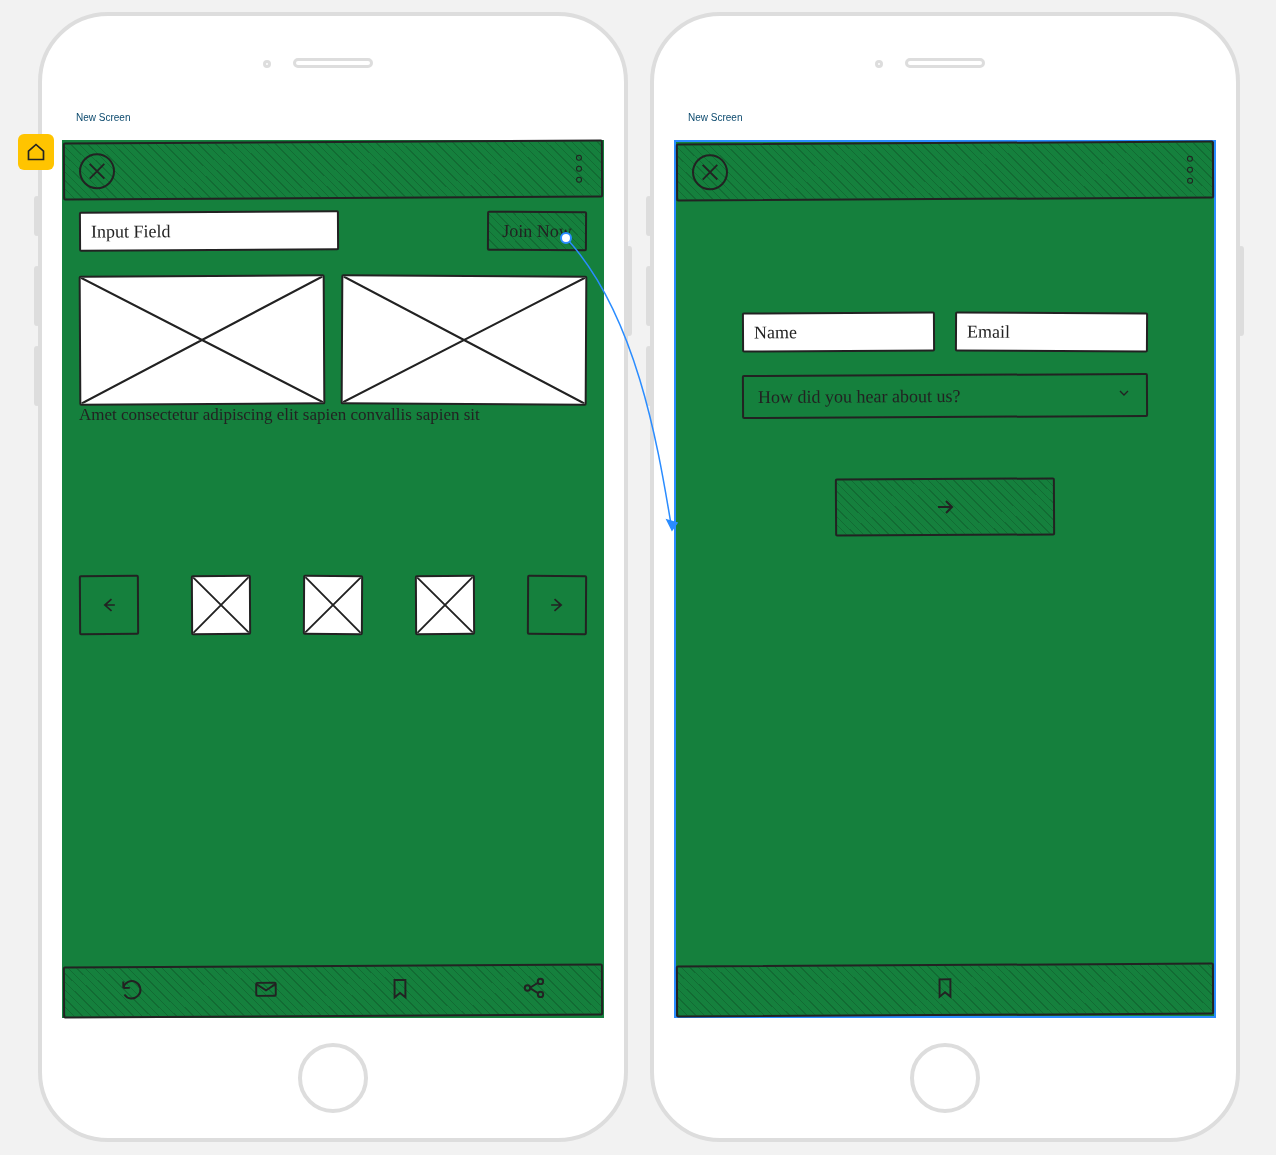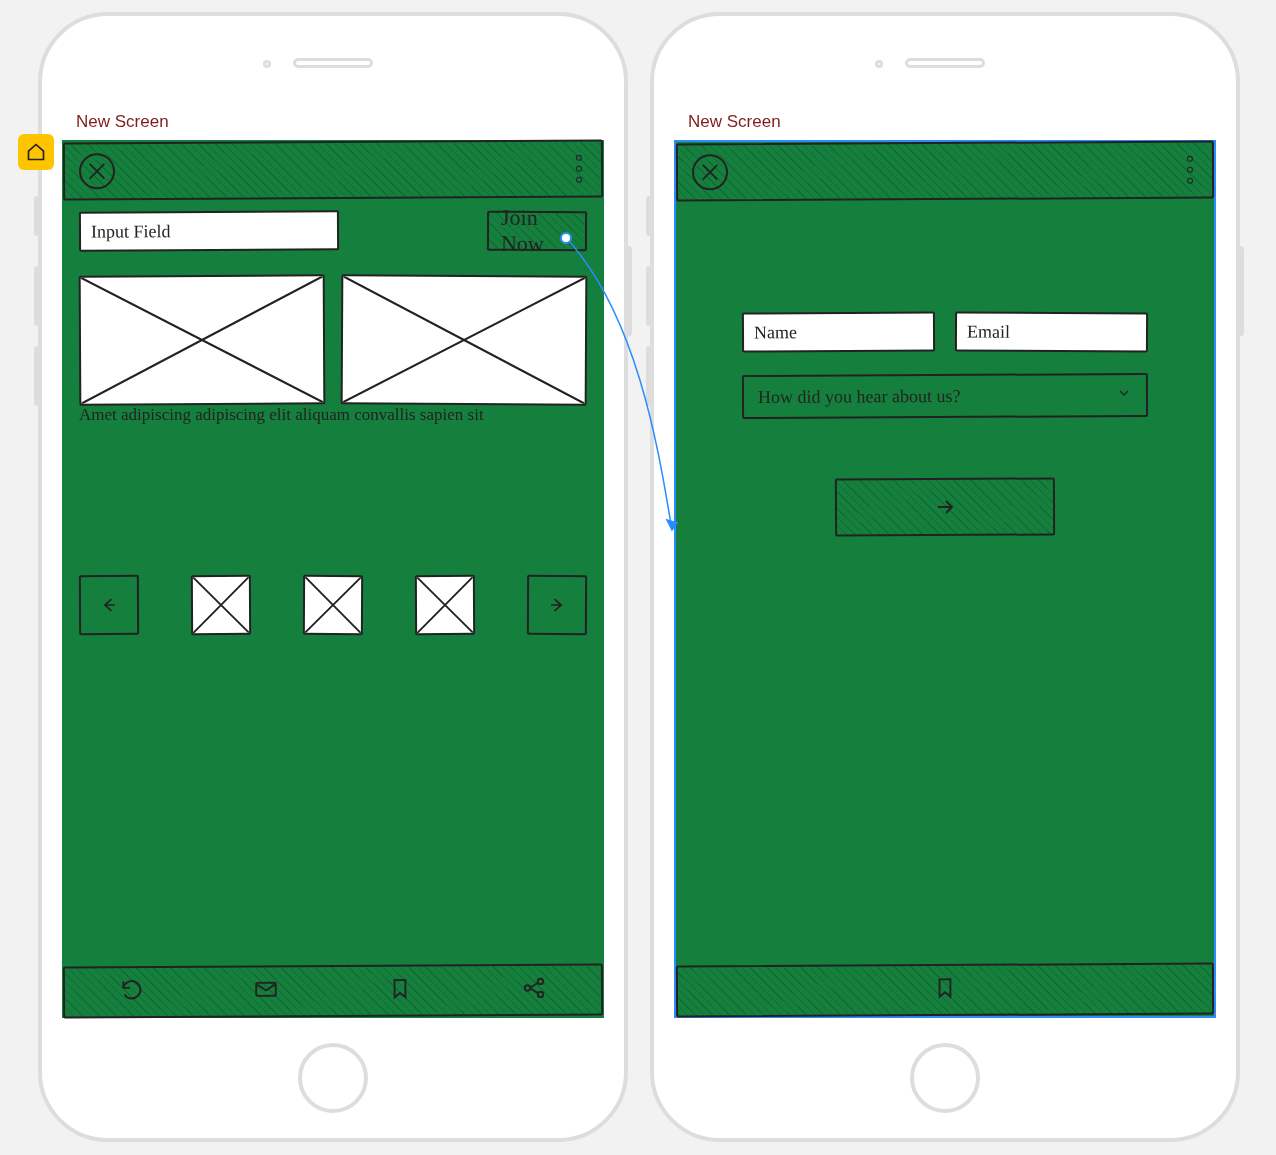--- a/index.html
+++ b/index.html
@@ -50,22 +50,22 @@
   .homebtn {
     position: absolute;
     bottom: 25px; left: 50%; transform: translateX(-50%);
     width: 70px; height: 70px;
     border: 4px solid #ddd; border-radius: 50%;
   }
   .screen-label {
     position: absolute;
     top: 96px; left: 34px;
     font-family: -apple-system, Helvetica, Arial, sans-serif;
-    font-size: 17px;
-    color: #7f1d1d;
+    font-size: 10px;
+    color: #0c4a6e;
   }
   .screen {
     position: absolute;
     top: 124px; left: 20px; right: 20px; bottom: 120px;
     background: #15803d;
     border: 1px solid transparent;
   }
   .screen.selected {
     border: 2px solid #2a8cff;
   }
@@ -105,21 +105,21 @@
   .input {
     height: 40px;
     padding: 0 10px;
     font-family: inherit;
     font-size: 18px;
     display: flex; align-items: center;
     background: #fff;
   }
   .btn {
     height: 40px; padding: 16px 12px;
-    font-size: 22px;
+    font-size: 18px;
     display: flex; align-items: center; justify-content: center;
   }
   .imgph {
     position: relative;
     background: #fff;
   }
   .imgph svg { position: absolute; inset: 0; width: 100%; height: 100%; }
   .heading { font-size: 24px; margin: 22px 0 10px 0; }
   .body { font-size: 17px; }
   .thumbrow {
@@ -213,21 +213,21 @@
                 <path d="M0 0 L100 60 M100 0 L0 60" stroke="#222" stroke-width="1"></path>
               </svg>
           </div>
           <div class="imgph sketch sketch2" style="flex:1; height:130px;">
             <svg viewBox="0 0 100 60" preserveAspectRatio="none">
                 <path d="M0 0 L100 60 M100 0 L0 60" stroke="#222" stroke-width="1"></path>
               </svg>
           </div>
         </div>
 
-        <div class="body">Amet adipiscing adipiscing elit aliquam convallis sapien sit</div>
+        <div class="body">Amet consectetur adipiscing elit sapien convallis sapien sit</div>
 
         <div class="thumbrow">
           <div class="thumb sketch" style="display:flex;align-items:center;justify-content:center;">
             <svg viewBox="0 0 24 24" width="20" height="20">
                 <path d="M15 5 L7 12 L15 19 M7 12 H19" stroke="#222" stroke-width="2" fill="none"></path>
               </svg>
           </div>
           <div class="thumb sketch imgph">
             <svg viewBox="0 0 60 60" preserveAspectRatio="none">
                 <path d="M0 0 L60 60 M60 0 L0 60" stroke="#222" stroke-width="2"></path>

